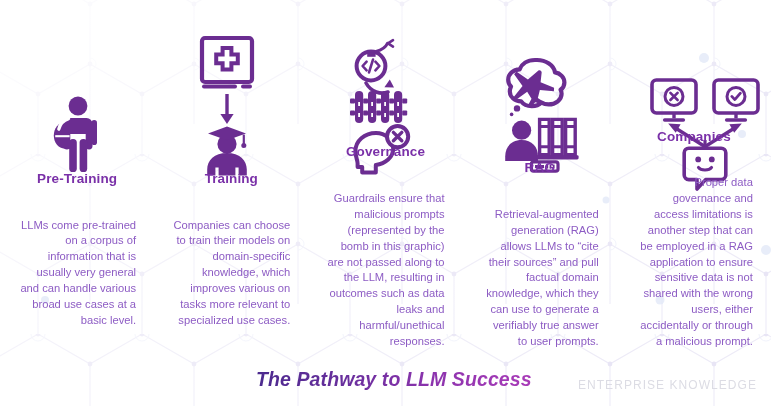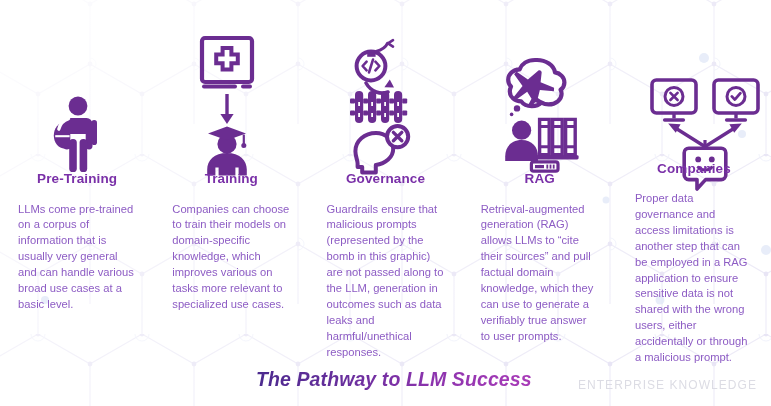--- a/index.html
+++ b/index.html
@@ -69,23 +69,23 @@
     letter-spacing: 0.1px;
     margin: 0 0 16px 0;
     text-align: center;
     line-height: 1;
   }
 
   .col-body {
     font-size: 11.2px;
     line-height: 1.42;
     color: #8d5cc4;
-    text-align: left;
+    text-align: right;
     width: 118px;
-    margin: 0 auto;
+    margin: 16px auto;
     font-weight: 400;
   }
 
   
   .footer {
     position: absolute;
     left: 0;
     bottom: 0;
     width: 771px;
     height: 44px;
@@ -334,21 +334,21 @@
 
   <div class="col">
     <div class="icon-zone"></div>
     <div class="col-heading">Training</div>
     <div class="col-body">Companies can choose to train their models on domain-specific knowledge, which improves various on tasks more relevant to specialized use cases.</div>
   </div>
 
   <div class="col">
     <div class="icon-zone"></div>
     <div class="col-heading">Governance</div>
-    <div class="col-body">Guardrails ensure that malicious prompts (represented by the bomb in this graphic) are not passed along to the LLM, generation in outcomes such as data leaks and harmful/unethical responses.</div>
+    <div class="col-body">Guardrails ensure that malicious prompts (represented by the bomb in this graphic) are not passed along to the LLM, resulting in outcomes such as data leaks and harmful/unethical responses.</div>
   </div>
 
   <div class="col">
     <div class="icon-zone"></div>
     <div class="col-heading">RAG</div>
     <div class="col-body">Retrieval-augmented generation (RAG) allows LLMs to “cite their sources” and pull factual domain knowledge, which they can use to generate a verifiably true answer to user prompts.</div>
   </div>
 
   <div class="col">
     <div class="icon-zone"></div>

